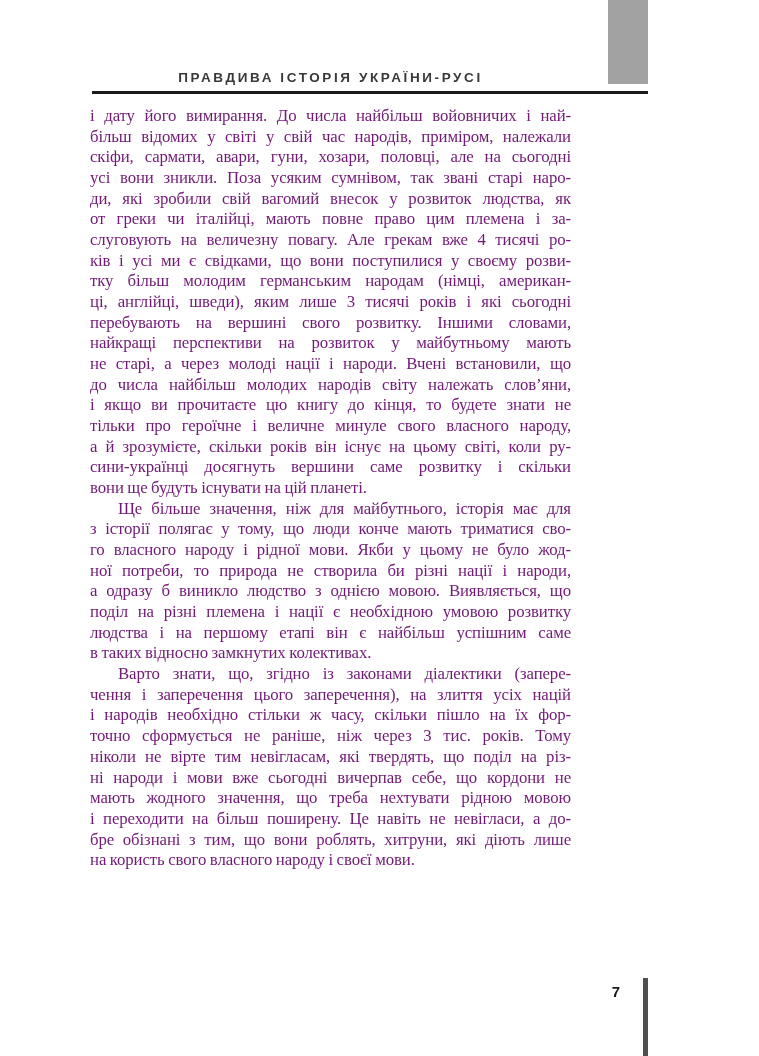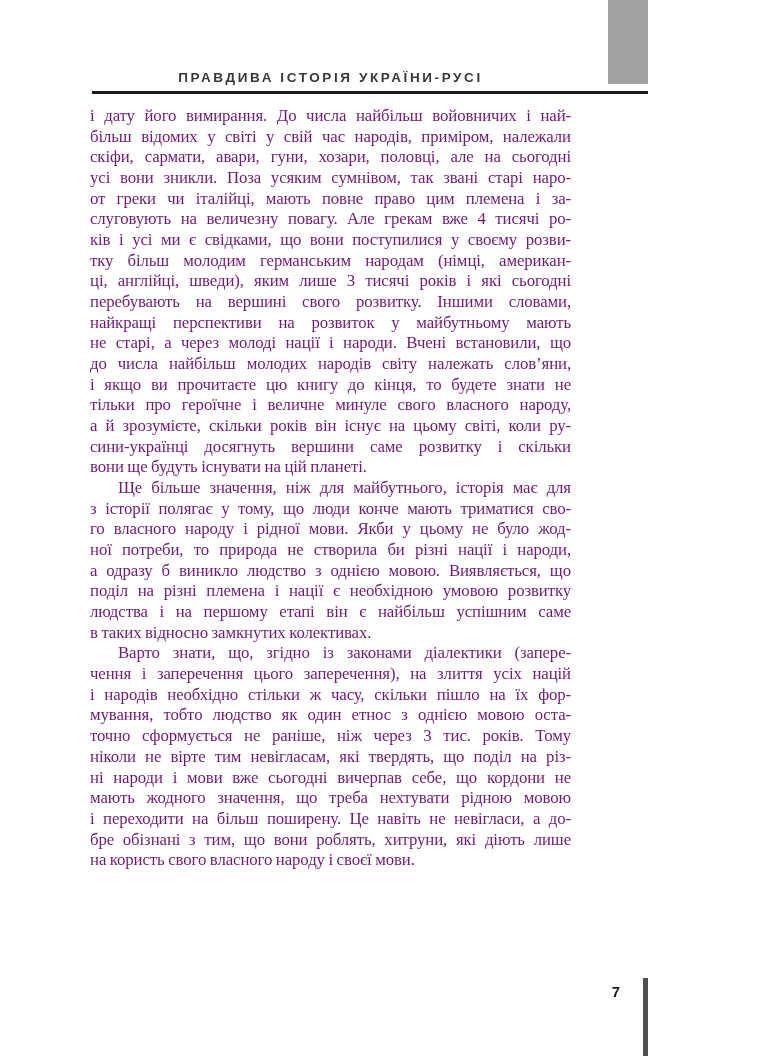--- a/index.html
+++ b/index.html
@@ -96,20 +96,21 @@
 
 <div class="page">
   <div class="corner-block"></div>
   <div class="running-head">ПРАВДИВА ІСТОРІЯ УКРАЇНИ-РУСІ</div>
   <div class="head-rule"></div>
   <div class="body-text">
       <div class="line">і дату його вимирання. До числа найбільш войовничих і най-</div>
       <div class="line">більш відомих у світі у свій час народів, приміром, належали</div>
       <div class="line">скіфи, сармати, авари, гуни, хозари, половці, але на сьогодні</div>
       <div class="line">усі вони зникли. Поза усяким сумнівом, так звані старі наро-</div>
+      <div class="line">ди, які зробили свій вагомий внесок у розвиток людства, як</div>
       <div class="line">от греки чи італійці, мають повне право цим племена і за-</div>
       <div class="line">слуговують на величезну повагу. Але грекам вже 4 тисячі ро-</div>
       <div class="line">ків і усі ми є свідками, що вони поступилися у своєму розви-</div>
       <div class="line">тку більш молодим германським народам (німці, американ-</div>
       <div class="line">ці, англійці, шведи), яким лише 3 тисячі років і які сьогодні</div>
       <div class="line">перебувають на вершині свого розвитку. Іншими словами,</div>
       <div class="line">найкращі перспективи на розвиток у майбутньому мають</div>
       <div class="line">не старі, а через молоді нації і народи. Вчені встановили, що</div>
       <div class="line">до числа найбільш молодих народів світу належать слов’яни,</div>
       <div class="line">і якщо ви прочитаєте цю книгу до кінця, то будете знати не</div>
@@ -121,21 +122,20 @@
       <div class="line">з історії полягає у тому, що люди конче мають триматися сво-</div>
       <div class="line">го власного народу і рідної мови. Якби у цьому не було жод-</div>
       <div class="line">ної потреби, то природа не створила би різні нації і народи,</div>
       <div class="line">а одразу б виникло людство з однією мовою. Виявляється, що</div>
       <div class="line">поділ на різні племена і нації є необхідною умовою розвитку</div>
       <div class="line">людства і на першому етапі він є найбільш успішним саме</div>
       <div class="line last">в таких відносно замкнутих колективах.</div>
       <div class="line indent">Варто знати, що, згідно із законами діалектики (запере-</div>
       <div class="line">чення і заперечення цього заперечення), на злиття усіх націй</div>
       <div class="line">і народів необхідно стільки ж часу, скільки пішло на їх фор-</div>
-      <div class="line">мування, тобто людство як один етнос з однією мовою оста-</div>
       <div class="line">точно сформується не раніше, ніж через 3 тис. років. Тому</div>
       <div class="line">ніколи не вірте тим невігласам, які твердять, що поділ на різ-</div>
       <div class="line">ні народи і мови вже сьогодні вичерпав себе, що кордони не</div>
       <div class="line">мають жодного значення, що треба нехтувати рідною мовою</div>
       <div class="line">і переходити на більш поширену. Це навіть не невігласи, а до-</div>
       <div class="line">бре обізнані з тим, що вони роблять, хитруни, які діють лише</div>
       <div class="line last">на користь свого власного народу і своєї мови.</div>
     </div>
   <div class="page-number">7</div>
   <div class="footer-bar"></div>

